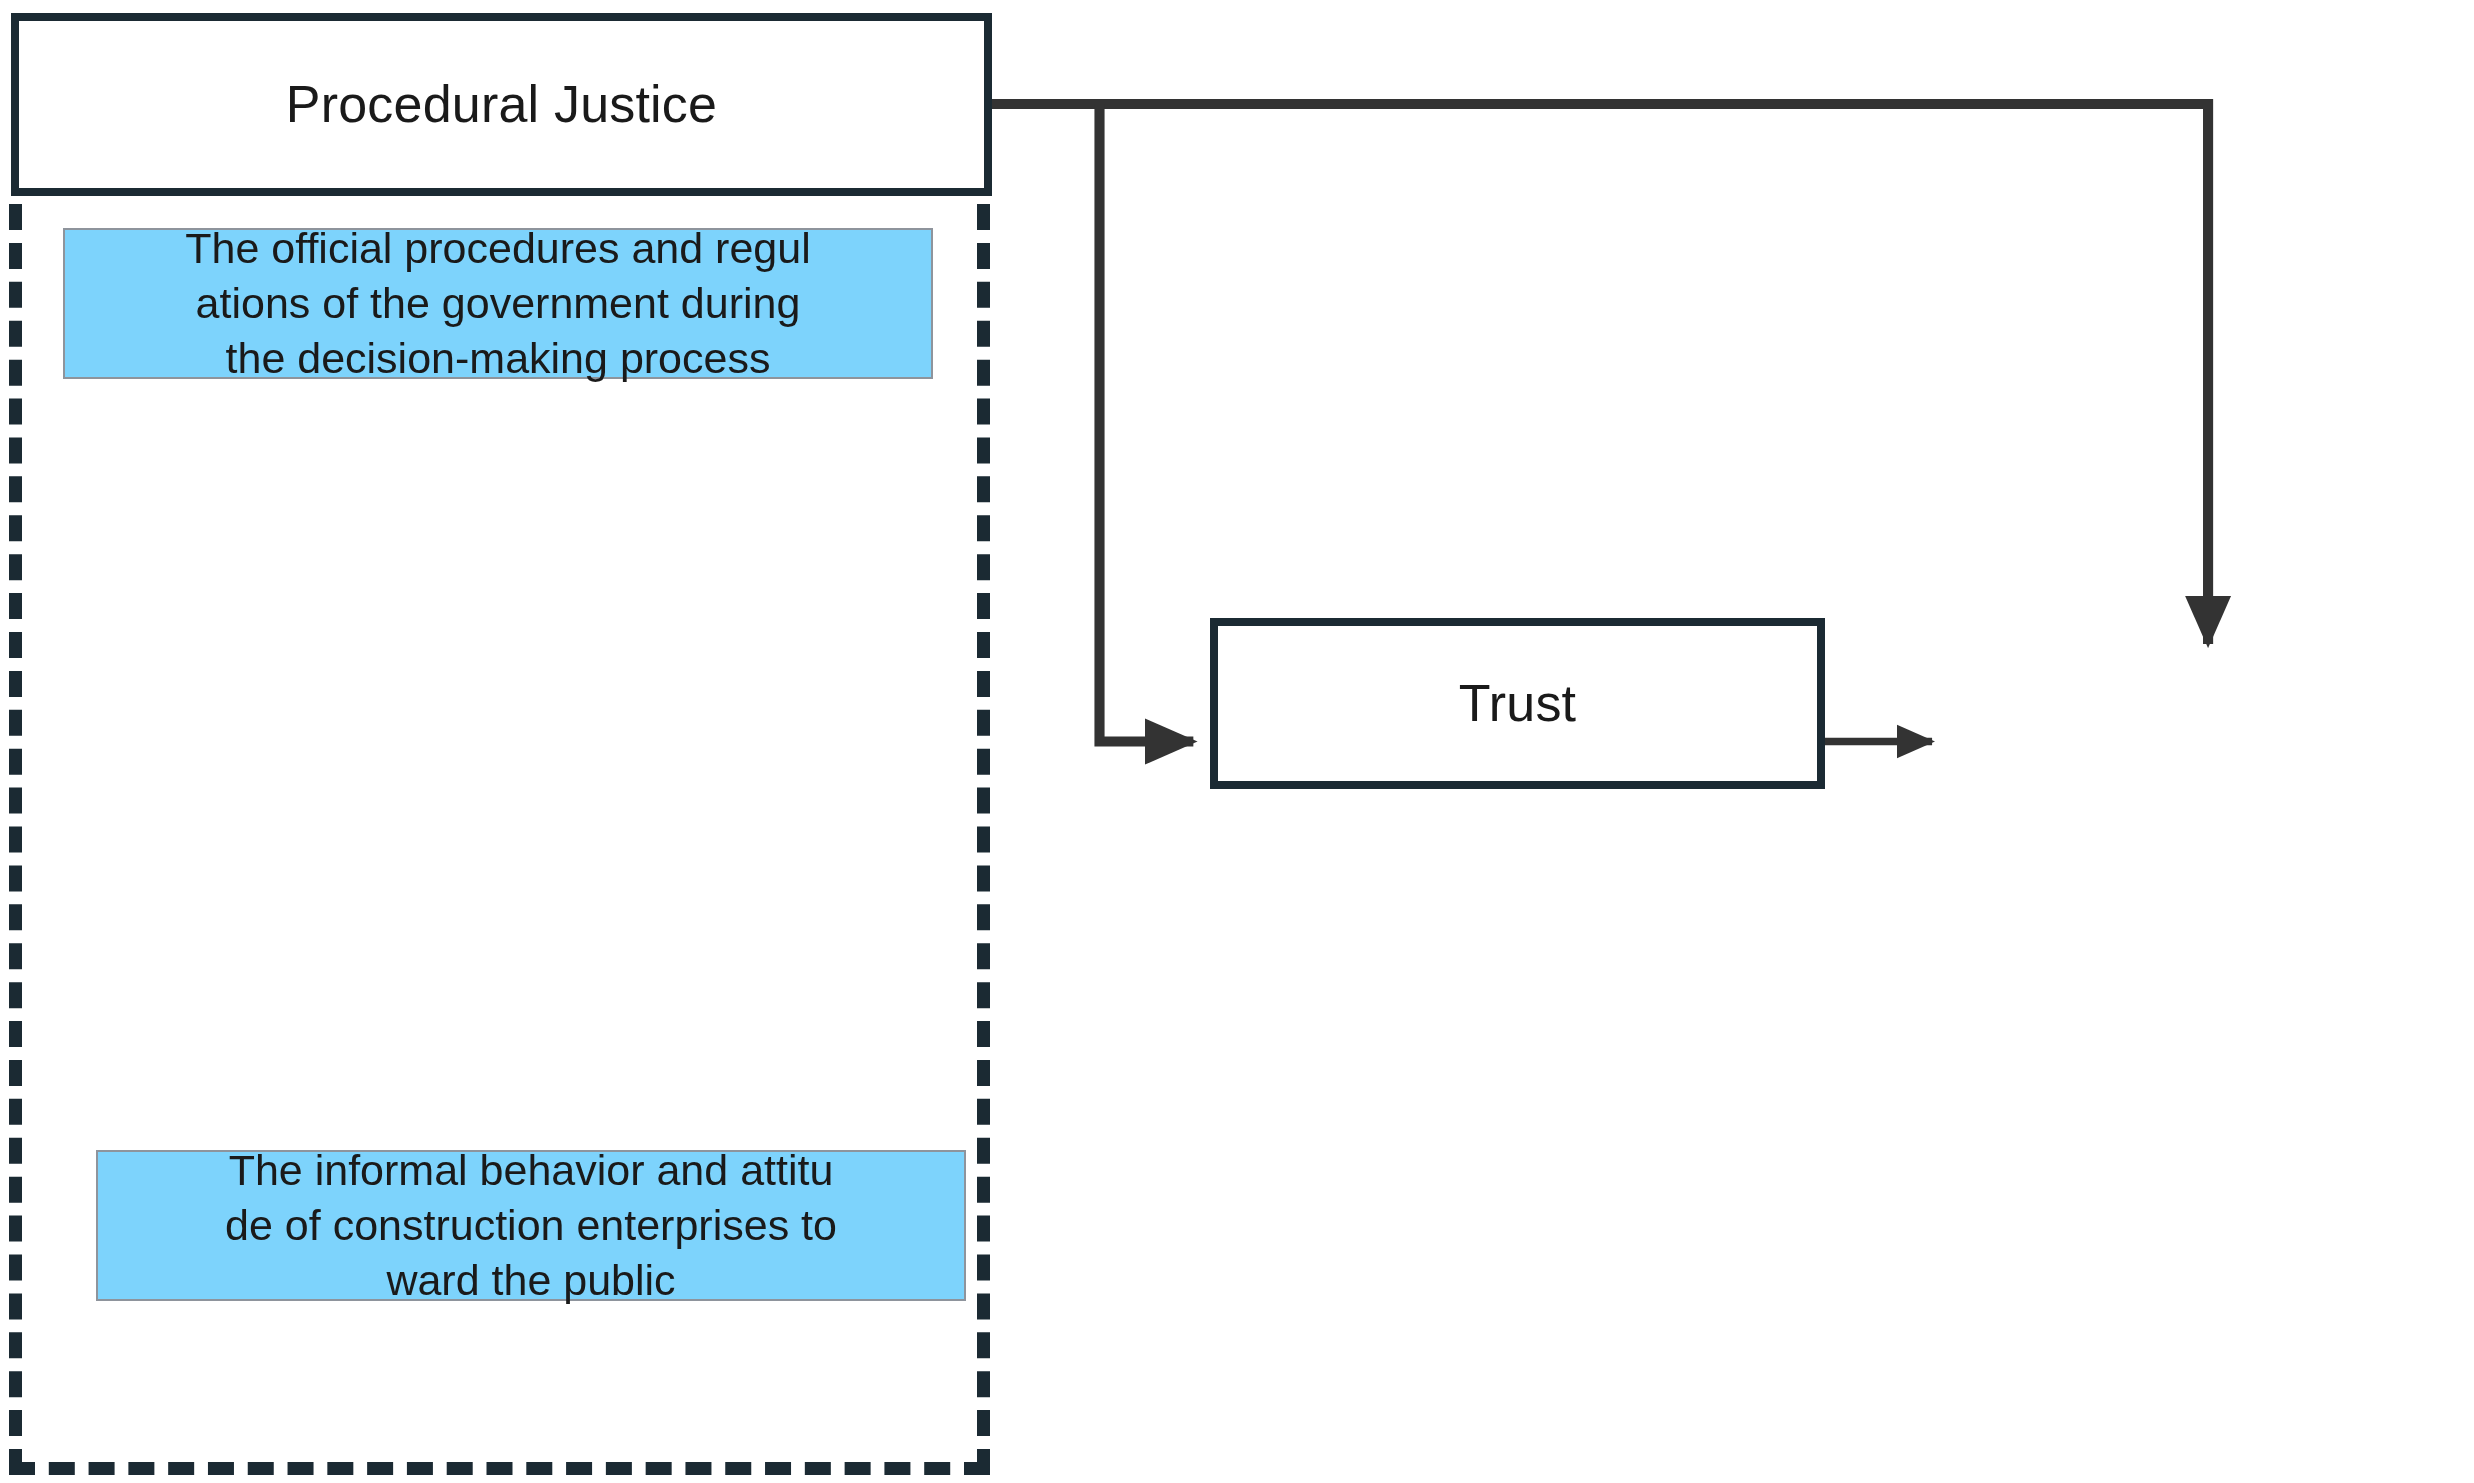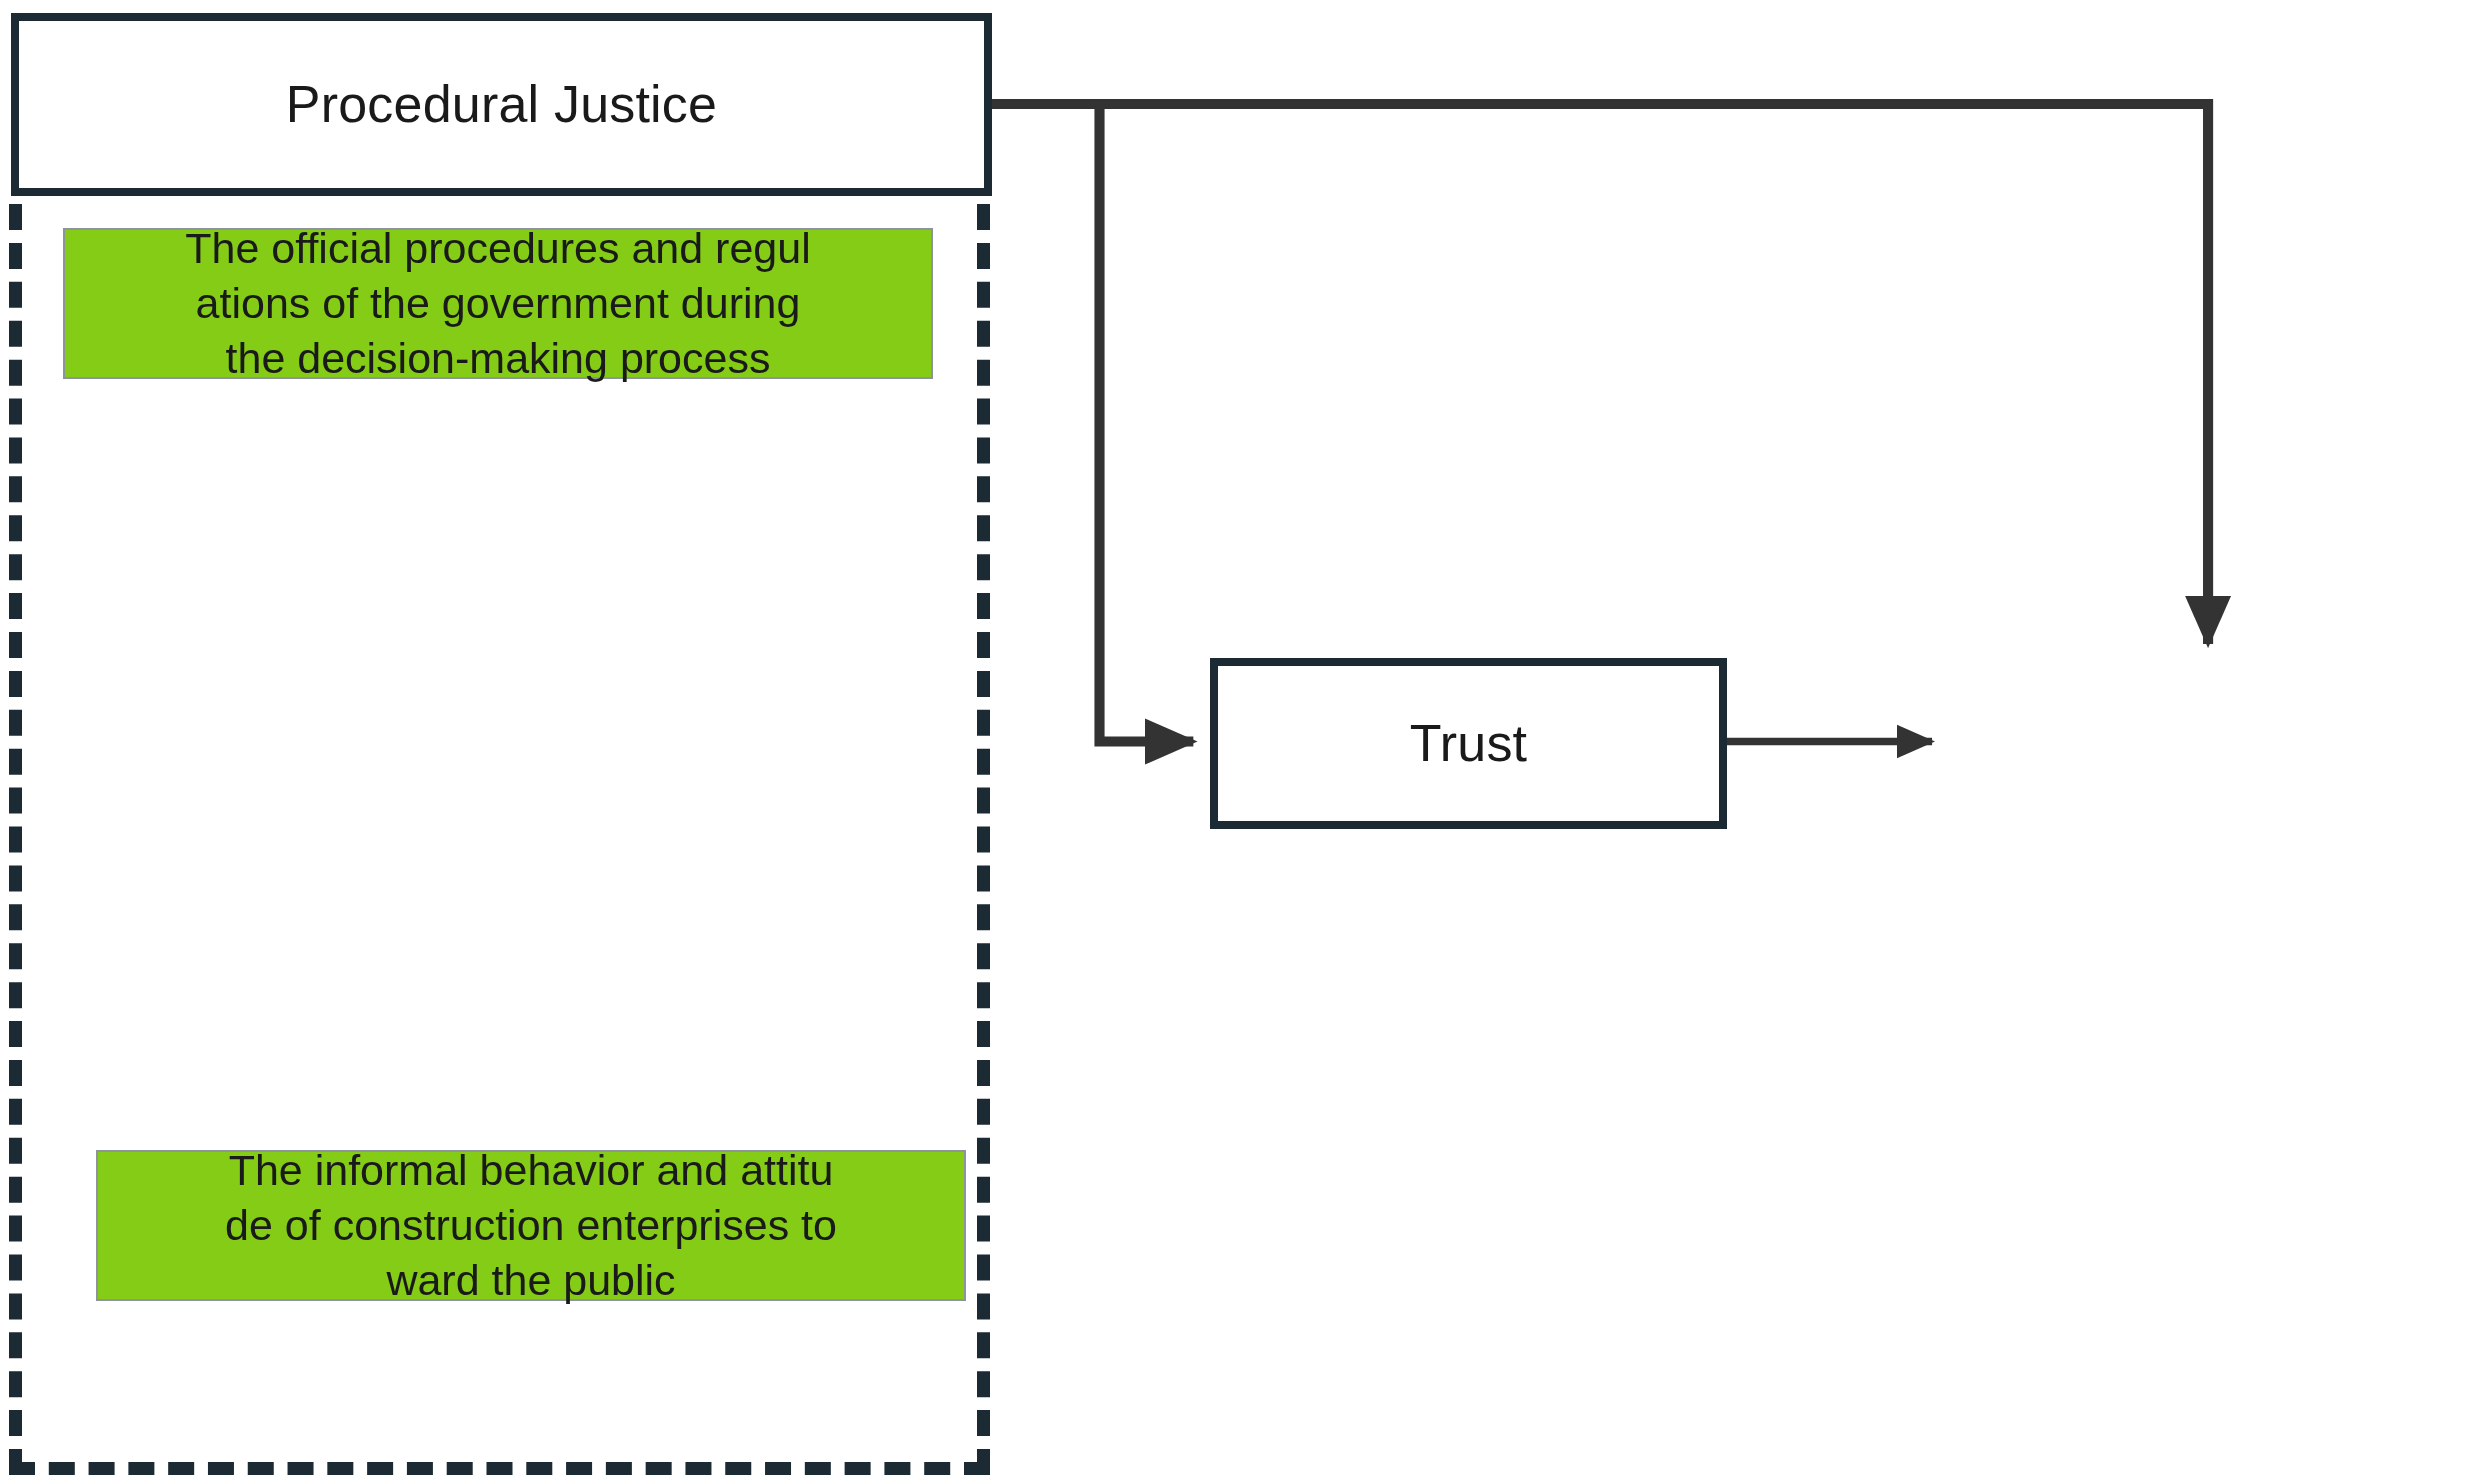--- a/index.html
+++ b/index.html
@@ -35,22 +35,22 @@
   }
 
   #procedural-justice-box {
     left: 11px;
     top: 13px;
     width: 981px;
     height: 183px;
   }
   #trust-box {
     left: 1210px;
-    top: 658px;
-    width: 517px;
+    top: 618px;
+    width: 615px;
     height: 171px;
   }
   #acceptability-box {
     left: 1949px;
     top: 657px;
     width: 515px;
     height: 169px;
   }
 
   
@@ -64,21 +64,21 @@
     border-left: 13px dashed #1b2a33;
     border-right: 13px dashed #1b2a33;
     border-bottom: 13px dashed #1b2a33;
     border-top: none;
   }
 
   
   .desc-box {
     position: absolute;
     box-sizing: border-box;
-    background: #84cc16;
+    background: #7dd3fc;
     border: 2.8px solid #8e949c;
     display: flex;
     align-items: center;
     justify-content: center;
     padding: 12px 13px;
   }
   .desc-text {
     font-size: 43px;
     line-height: 1.28;
     color: #1a1a1a;

